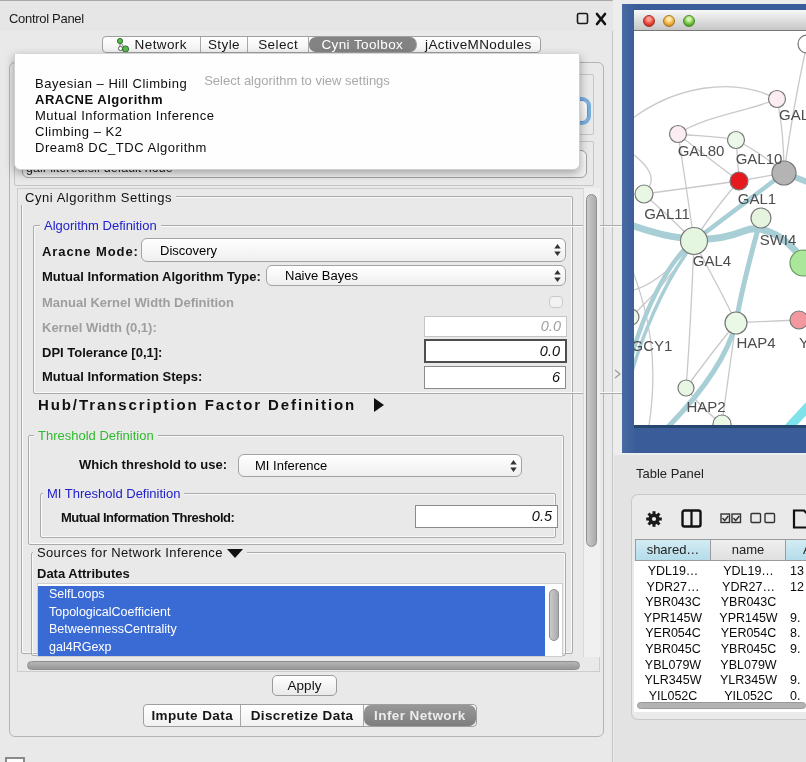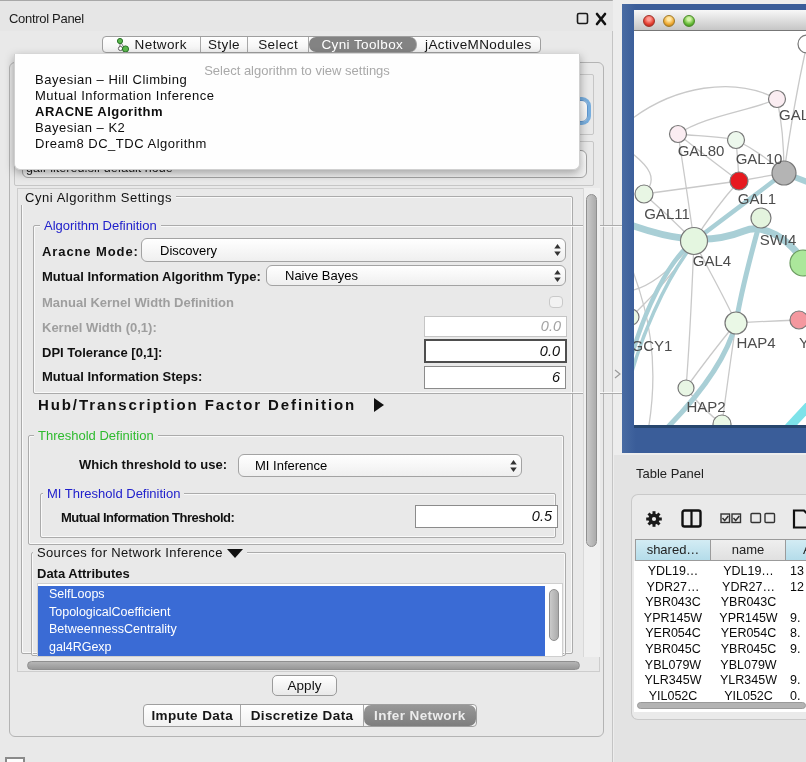--- a/index.html
+++ b/index.html
@@ -43,21 +43,21 @@
 .thumbv { position:absolute; background:linear-gradient(90deg,#cacaca,#ababab);
   border:1px solid #8f8f8f; border-radius:6px; }
 
 #btabs { left:143px; top:704px; width:334px; height:23px; }
 #btabs .s { font-weight:bold; }
 #btabs .sel { background:linear-gradient(#989898,#7e7e7e); color:#ececec; }
 
 #popup { left:14px; top:54px; width:566px; height:116px; background:#fefefe;
   border:1px solid #d0d0d0; border-top:none; border-radius:0 0 6px 6px;
   box-shadow:0 3px 10px rgba(0,0,0,.35); }
-#popup .ph { text-align:center; color:#a9a9a9; font-size:13px; padding-top:9px; height:15px; }
+#popup .ph { text-align:center; color:#a9a9a9; font-size:13px; padding-top:19px; height:15px; }
 #popup .it { font-size:13px; color:#0d0d0d; padding-left:20px; height:16px; line-height:16px; letter-spacing:0.5px; }
 
 #nwin { left:622px; top:4px; width:184px; height:449px;
   background:linear-gradient(90deg,#486ba3,#3a5d99 14px); }
 #ntitle { left:634px; top:10px; width:172px; height:21px;
   background:linear-gradient(#f8f8f8,#c6c6c6); border-bottom:1px solid #777; }
 .light { position:absolute; top:15px; width:12px; height:12px; border-radius:50%; }
 #ncanvas { left:634px; top:31px; width:172px; height:394px; background:#fff; }
 #nshadow { left:634px; top:425px; width:172px; height:3px; background:#27466e; }
 #tpanel { left:614px; top:455px; width:192px; height:307px; background:#e3e3e3; }
@@ -186,23 +186,23 @@
     <div class="s" style="width:98px">Impute Data</div>
     <div class="s" style="width:123px">Discretize Data</div>
     <div class="s sel" style="width:113px">Infer Network</div>
   </div>
 
   <div class="abs" style="left:5px;top:757px;width:20px;height:10px;border:2px solid #8a8a8a;background:#fdfdfd"></div>
 
   <div class="abs" id="popup">
     <div class="ph">Select algorithm to view settings</div>
     <div class="it" style="margin-top:3px">Bayesian – Hill Climbing</div>
+    <div class="it" style="font-weight:bold">ARACNE Algorithm</div>
     <div class="it">Mutual Information Inference</div>
-    <div class="it" style="font-weight:bold">ARACNE Algorithm</div>
-    <div class="it">Bayesian – K2</div>
+    <div class="it">Climbing – K2</div>
     <div class="it">Dream8 DC_TDC Algorithm</div>
   </div>
 
   <svg class="abs" style="left:614px;top:369px" width="7" height="10" viewBox="0 0 7 10">
     <path d="M1 1 L6 5 L1 9" fill="none" stroke="#9a9a9a" stroke-width="1.2"></path>
   </svg>
 
   <div class="abs" id="nwin"></div>
   <div class="abs" id="ntitle"></div>
   <div class="light" style="left:643px;background:radial-gradient(circle at 50% 32%,#ff9a92 18%,#e33e30 60%,#9f1d12);border:0.5px solid #9f3028"></div>

